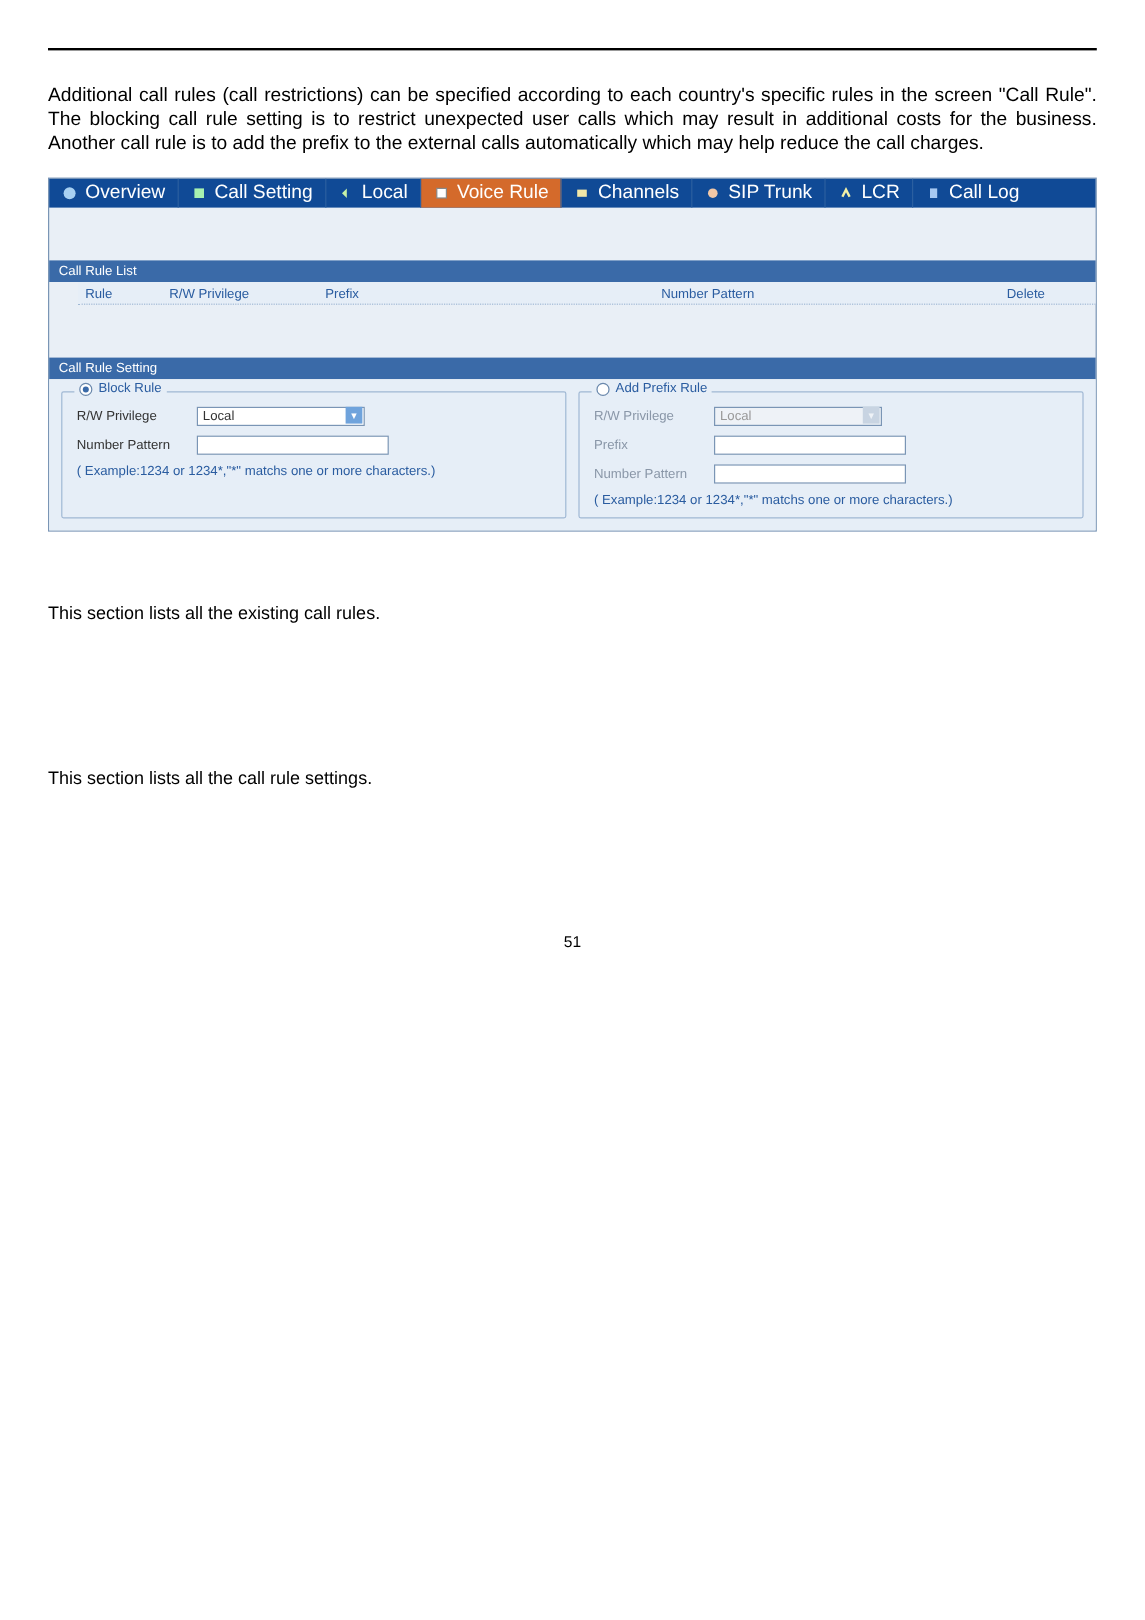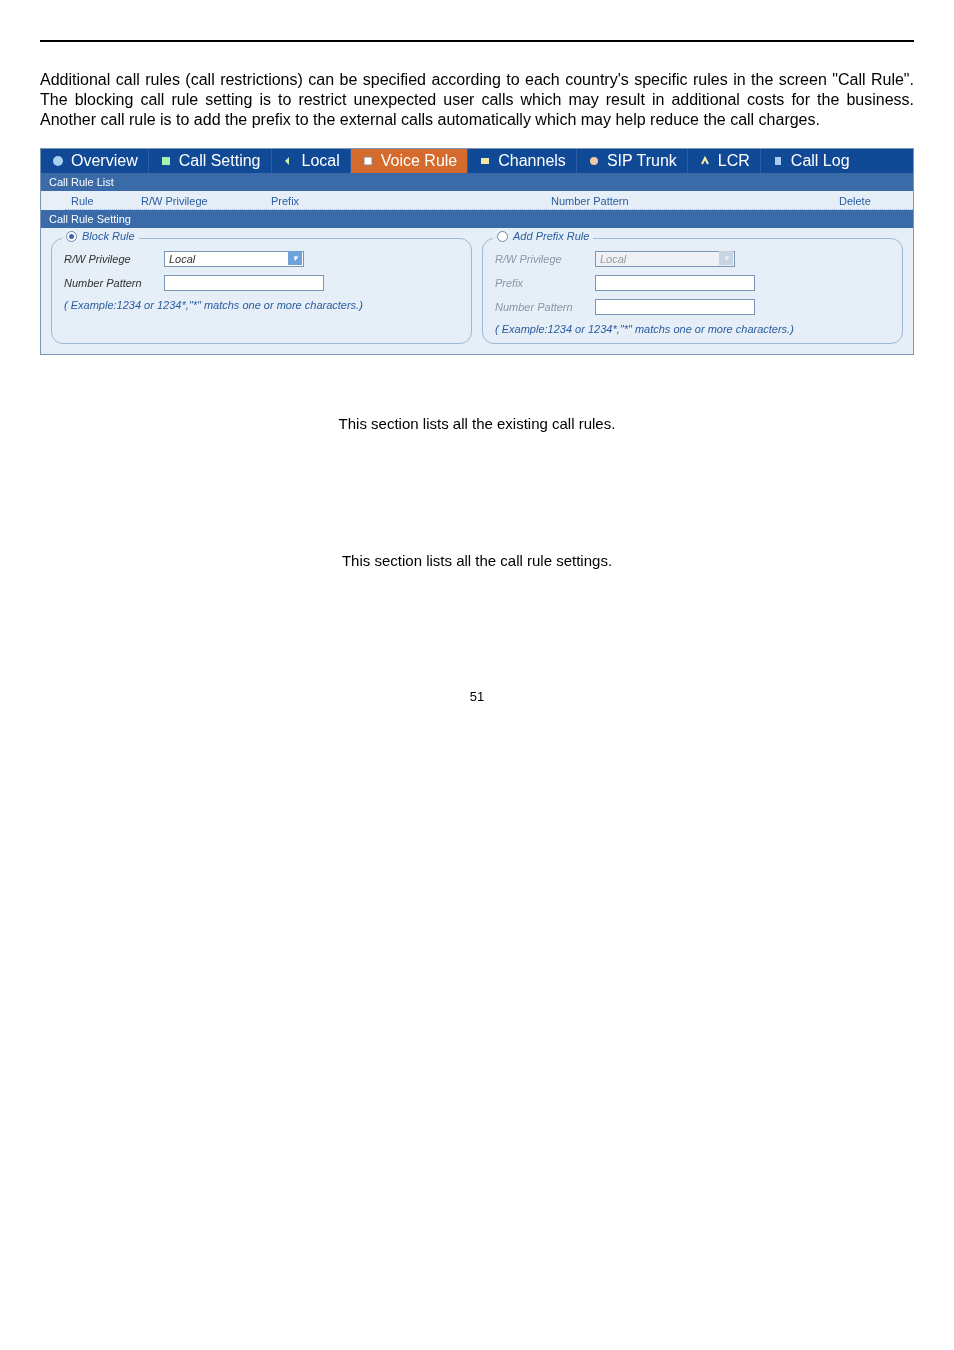--- a/index.html
+++ b/index.html
@@ -47,20 +47,21 @@
     }
     .tab-icon {
       width: 14px; height: 14px;
       display: inline-flex; align-items: center; justify-content: center;
     }
     .section-bar {
       background: #3a6aa8;
       color: #fff;
       font-size: 11px;
       padding: 3px 8px;
+      margin-top: 44px;
     }
     .list-header {
       display: flex;
       background: #e6eef7;
       font-size: 11px;
       color: #2a5ca0;
       padding: 4px 0 2px 0;
       border-bottom: 1px dotted #a0b8d4;
       margin-left: 24px;
     }
@@ -82,25 +83,24 @@
       display: flex;
       gap: 10px;
       padding: 10px;
       background: #e6eef7;
       font-size: 11px;
       color: #333;
     }
     .fieldset {
       flex: 1;
       border: 1px solid #a0b8d4;
-      border-radius: 12px;
+      border-radius: 2px;
       padding: 12px 28px 8px 12px;
       position: relative;
       background: #e6eef7;
-      font-style: italic;
     }
     .legend {
       position: absolute;
       top: -9px;
       left: 10px;
       background: #e6eef7;
       padding: 0 4px;
       color: #2a5ca0;
       display: flex;
       align-items: center;
@@ -158,21 +158,20 @@
       border: 1px solid #7a7a7a;
       border-radius: 2px;
       color: #fff;
       background: linear-gradient(#a5b6c9, #6a8099);
       cursor: pointer;
     }
     .section-note {
       margin-top: 60px;
       margin-bottom: 120px;
       font-size: 15px;
-      text-align: center;
     }
     .page-num {
       text-align: center;
       font-size: 13px;
       margin-top: 67px;
       color: #000;
     }
   </style>
 </head>
 <body>

